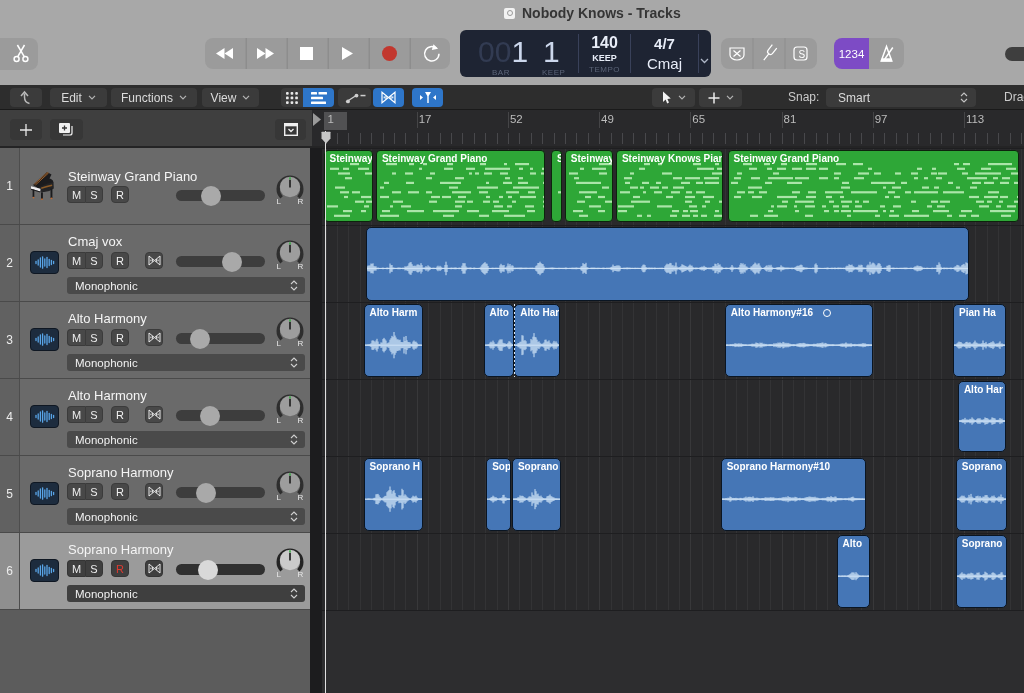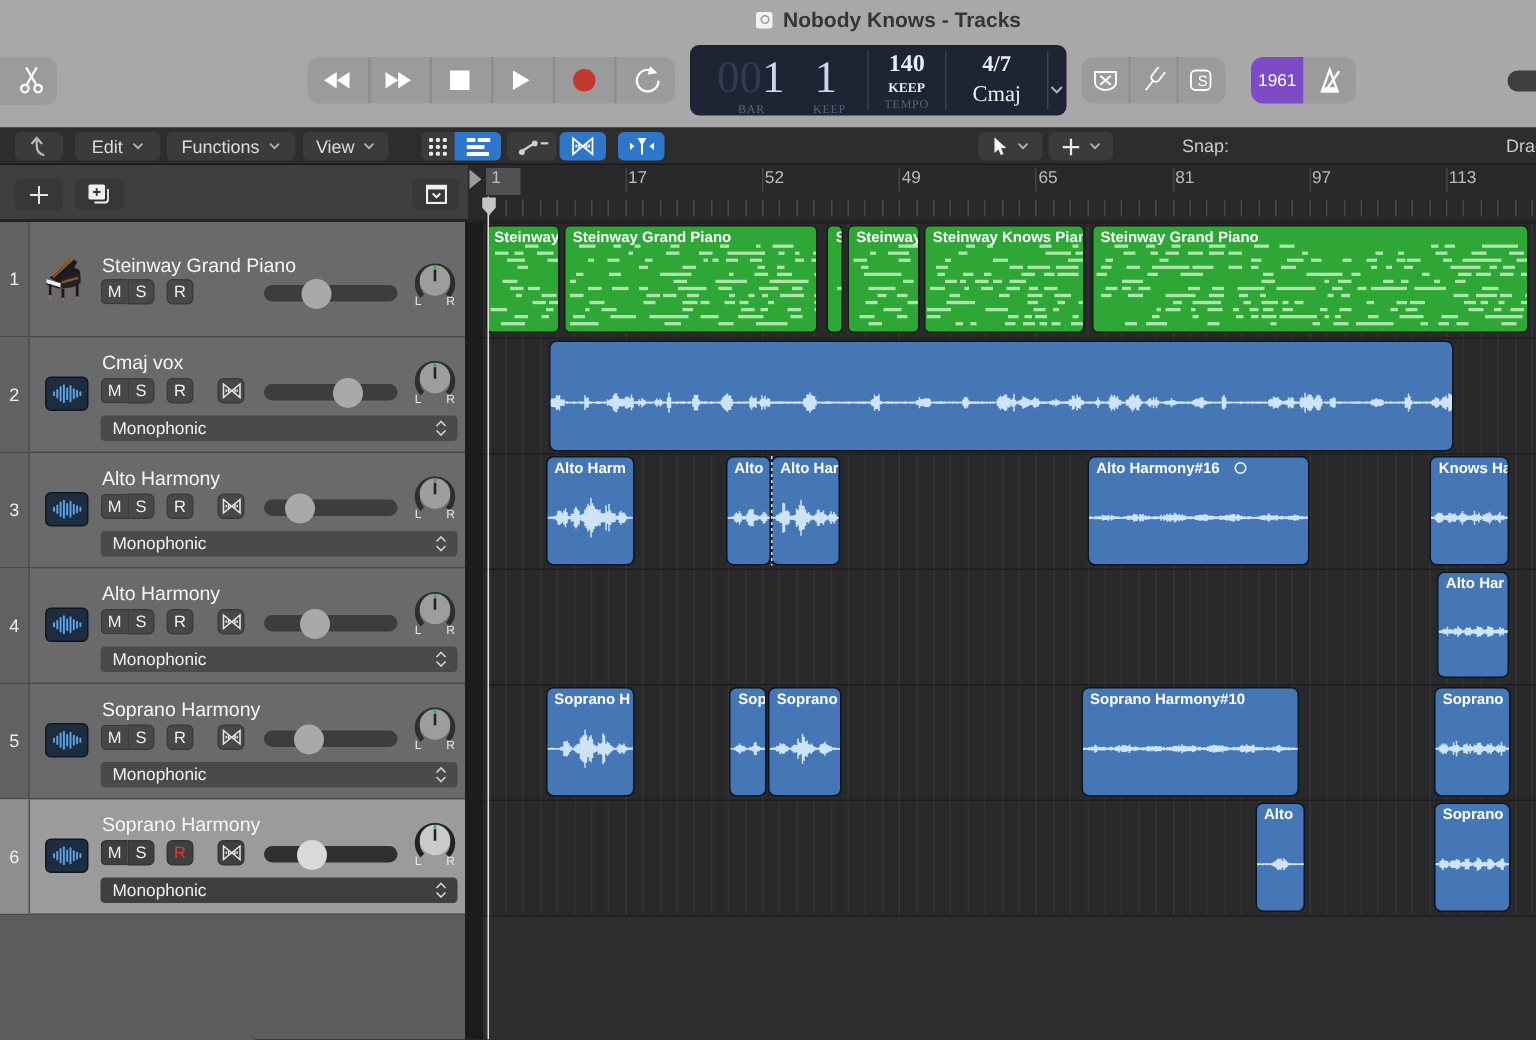--- a/index.html
+++ b/index.html
@@ -1,20 +1,20 @@
 <!DOCTYPE html>
 <html><head><meta charset="utf-8"><style>
 * { margin:0; padding:0; box-sizing:border-box; }
 body { width:1024px; height:693px; font-family:"Liberation Sans", sans-serif; overflow:hidden; background:#2d2d2f; position:relative; }
 
 #topbar { position:absolute; left:0; top:0; width:1024px; height:85px; background:#a8a8a8; }
 #title { position:absolute; left:504px; top:5px; font-size:14px; font-weight:bold; color:#353535; white-space:nowrap; }
 .tbtn { position:absolute; background:#9b9b9b; }
 
-#lcd { position:absolute; left:460px; top:30px; width:251px; height:47px; background:#1e2433; border-radius:6px; color:#e8edf8;font-family:Liberation Serif, serif; }
+#lcd { position:absolute; left:460px; top:30px; width:251px; height:47px; background:#1e2433; border-radius:6px; color:#e8edf8; }
 
 #menurow { position:absolute; left:0; top:85px; width:1024px; height:25px; background:#2d2d2d; border-bottom:1px solid #1a1a1a; }
 .pill { position:absolute; top:3px; height:19px; background:#3b3b3b; border-radius:4px; color:#dcdcdc; font-size:12px; display:flex; align-items:center; justify-content:center; }
 .bluebtn { background:#2e76c9 !important; }
 .chev { margin-left:6px; display:inline-flex; }
 
 #row4 { position:absolute; left:0; top:110px; width:1024px; height:38px; background:#3f3f3f; }
 #ruler { position:absolute; left:312px; top:0px; width:712px; height:36px; background:#29292b; }
 .barnum { position:absolute; top:3px; font-size:11.5px; color:#bcbcbc; }
 
@@ -114,21 +114,21 @@
         <path d="M12.5 12.5 l7 6 M19.5 12.5 l-7 6"></path>
         <g transform="rotate(38 48 15.5)">
             <path d="M45.2 6.5 V13.3 Q45.2 15.9 48 15.9 Q50.8 15.9 50.8 13.3 V6.5 M48 15.9 V24"></path>
           </g>
         <rect x="73" y="9" width="13" height="13" rx="3"></rect>
       </g>
       <text x="77.5" y="19.5" font-size="10" fill="#ffffff">S</text>
     </svg>
   </div>
 
-  <div style="position:absolute;left:834px;top:38px;width:35px;height:31px;background:#7d4bc5;border-radius:8px 0 0 8px;color:#fff;font-size:11.5px;display:flex;align-items:center;justify-content:center">1961</div>
+  <div style="position:absolute;left:834px;top:38px;width:35px;height:31px;background:#7d4bc5;border-radius:8px 0 0 8px;color:#fff;font-size:11.5px;display:flex;align-items:center;justify-content:center">1234</div>
   <div class="tbtn" style="left:869px;top:38px;width:35px;height:31px;border-radius:0 8px 8px 0">
     <svg width="35" height="31" viewBox="0 0 35 31">
       <path d="M17.5 8.5 L12.2 23 L22.8 23 Z" fill="none" stroke="#ffffff" stroke-width="1.5"></path>
       <path d="M12.9 20.2 L22.1 20.2 L23.2 23.4 L11.8 23.4 Z" fill="#ffffff"></path>
       <path d="M15.8 21 L23.8 9.5" stroke="#ffffff" stroke-width="1.5"></path>
     </svg>
   </div>
   <div style="position:absolute;left:1005px;top:47px;width:26px;height:14px;background:#3e3e3e;border-radius:7px"></div>
 </div>
 
@@ -226,20 +226,26 @@
           <path d="M6 0.5 V11.5 M0.5 6 H11.5"></path>
         </g>
       </svg>
       <span class="chev">
         <svg width="8" height="5" viewBox="0 0 8 5">
           <path d="M1 0.8 L4 3.8 L7 0.8" fill="none" stroke="#b4b4b4" stroke-width="1.2"></path>
         </svg>
       </span>
     </div>
   <div style="position:absolute;left:788px;top:5px;font-size:12px;color:#cbcbcb">Snap:</div>
+  <div class="pill" style="left:826px;width:150px;justify-content:flex-start;padding-left:12px">Smart<span style="position:absolute;right:8px;top:4px"><svg width="8" height="11" viewBox="0 0 8 11">
+          <g fill="none" stroke="#c4c4c4" stroke-width="1.1">
+            <path d="M1 4 L4 1 L7 4"></path>
+            <path d="M1 7 L4 10 L7 7"></path>
+          </g>
+        </svg></span></div>
   <div style="position:absolute;left:1004px;top:5px;font-size:12px;color:#cbcbcb">Drag:</div>
 </div>
 
 <div id="row4">
   <div class="pill" style="left:10px;top:9px;width:32px;height:21px;background:#373737">
       <svg width="12" height="12" viewBox="0 0 12 12">
         <path d="M6 0 V12 M0 6 H12" stroke="#e8e8e8" stroke-width="1.3"></path>
       </svg>
     </div>
   <div class="pill" style="left:50px;top:9px;width:33px;height:21px;background:#373737">
@@ -1108,21 +1114,21 @@
       </svg>
     </div>
     <div class="region blue" style="left:724.8px;top:304.0px;width:148.3px;height:73.0px">
       <div class="rlabel">Alto Harmony#16<span class="loopdot"></span></div>
       <svg width="148" height="73" style="position:absolute;left:0;top:0">
         <path d="M0 40.2H148" stroke="#cfe3f6" stroke-width="1"></path>
         <path d="M0 39.5V40.8M1 39.4V40.9M2 39.4V40.9M3 39.8V40.5M4 39.2V41.1M5 39.2V41.1M6 39.3V41.0M7 38.9V41.4M8 39.3V41.0M9 38.2V42.1M10 38.7V41.6M11 38.6V41.7M12 38.8V41.5M13 38.2V42.1M14 39.1V41.2M15 38.3V42.0M16 38.9V41.4M17 39.1V41.2M18 39.4V40.9M19 39.3V41.0M20 39.3V41.0M21 39.6V40.7M22 39.7V40.6M23 39.4V40.9M24 39.4V40.9M25 39.2V41.1M26 38.7V41.6M27 38.8V41.5M28 38.9V41.4M29 38.7V41.6M30 37.5V42.8M31 37.9V42.4M32 38.0V42.3M33 39.1V41.2M34 37.6V42.7M35 38.1V42.2M36 37.7V42.6M37 38.9V41.4M38 38.6V41.7M39 39.1V41.2M40 38.9V41.4M41 39.4V40.9M42 39.6V40.7M43 39.2V41.1M44 39.2V41.1M45 39.2V41.1M46 39.3V41.0M47 39.4V40.9M48 38.2V42.1M49 39.3V41.0M50 38.1V42.2M51 38.7V41.6M52 37.5V42.8M53 38.1V42.2M54 37.4V42.9M55 38.1V42.2M56 38.4V41.9M57 36.9V43.4M58 37.4V42.9M59 38.4V41.9M60 37.8V42.5M61 38.5V41.8M62 37.9V42.4M63 38.5V41.8M64 38.7V41.6M65 39.1V41.2M66 39.4V40.9M67 39.1V41.2M68 39.1V41.2M69 39.4V40.9M70 39.5V40.8M71 38.7V41.6M72 38.7V41.6M73 38.3V42.0M74 38.1V42.2M75 38.1V42.2M76 38.4V41.9M77 37.9V42.4M78 37.9V42.4M79 38.3V42.0M80 38.9V41.4M81 38.8V41.5M82 38.9V41.4M83 39.0V41.3M84 39.4V40.9M85 39.2V41.1M86 39.4V40.9M87 39.0V41.3M88 38.7V41.6M89 39.0V41.3M90 38.8V41.5M91 38.6V41.7M92 38.2V42.1M93 38.7V41.6M94 38.0V42.3M95 38.2V42.1M96 37.6V42.7M97 37.6V42.7M98 38.9V41.4M99 37.9V42.4M100 38.1V42.2M101 38.9V41.4M102 38.9V41.4M103 39.3V41.0M104 39.2V41.1M105 39.5V40.8M106 39.2V41.1M107 39.2V41.1M108 39.4V40.9M109 39.7V40.6M110 39.6V40.7M111 39.5V40.8M112 39.5V40.8M113 39.3V41.0M114 39.2V41.1M115 38.6V41.7M116 38.7V41.6M117 38.3V42.0M118 39.0V41.3M119 38.2V42.1M120 37.4V42.9M121 38.4V41.9M122 38.8V41.5M123 38.5V41.8M124 38.9V41.4M125 38.2V42.1M126 38.9V41.4M127 39.3V41.0M128 39.0V41.3M129 38.9V41.4M130 39.4V40.9M131 39.1V41.2M132 39.3V41.0M133 38.8V41.5M134 39.0V41.3M135 38.7V41.6M136 38.8V41.5M137 38.0V42.3M138 38.7V41.6M139 38.3V42.0M140 38.9V41.4M141 39.3V41.0M142 39.0V41.3M143 39.3V41.0M144 39.3V41.0M145 39.4V40.9M146 39.4V40.9M147 39.6V40.7" stroke="#cfe3f6" stroke-width="1"></path>
       </svg>
     </div>
     <div class="region blue" style="left:953.1px;top:304.0px;width:53.1px;height:73.0px">
-      <div class="rlabel">Knows Ha</div>
+      <div class="rlabel">Pian Ha</div>
       <svg width="53" height="73" style="position:absolute;left:0;top:0">
         <path d="M0 40.2H53" stroke="#cfe3f6" stroke-width="1"></path>
         <path d="M0 39.4V40.9M1 39.5V40.8M2 39.4V40.9M3 38.4V41.9M4 37.5V42.8M5 36.6V43.7M6 37.2V43.1M7 37.0V43.3M8 38.2V42.1M9 38.9V41.4M10 38.6V41.7M11 38.3V42.0M12 37.0V43.3M13 36.8V43.5M14 37.8V42.5M15 37.5V42.8M16 37.3V43.0M17 38.5V41.8M18 38.9V41.4M19 38.3V42.0M20 37.2V43.1M21 35.6V44.7M22 37.5V42.8M23 37.8V42.5M24 38.7V41.6M25 38.6V41.7M26 38.8V41.5M27 38.6V41.7M28 38.2V42.1M29 35.5V44.8M30 38.0V42.3M31 38.2V42.1M32 36.9V43.4M33 38.7V41.6M34 39.2V41.1M35 38.0V42.3M36 38.0V42.3M37 37.2V43.1M38 37.4V42.9M39 36.2V44.1M40 37.5V42.8M41 38.7V41.6M42 38.9V41.4M43 38.3V42.0M44 38.6V41.7M45 37.7V42.6M46 36.4V43.9M47 38.8V41.5M48 38.4V41.9M49 39.2V41.1M50 39.3V41.0M51 39.7V40.6M52 39.4V40.9" stroke="#cfe3f6" stroke-width="1"></path>
       </svg>
     </div>
     <div class="region blue" style="left:957.9px;top:381.4px;width:48.3px;height:71.0px">
       <div class="rlabel">Alto Har</div>
       <svg width="48" height="71" style="position:absolute;left:0;top:0">
         <path d="M0 39.1H48" stroke="#cfe3f6" stroke-width="1"></path>
         <path d="M0 38.6V39.5M1 38.3V39.8M2 38.1V40.0M3 37.7V40.4M4 37.2V40.9M5 37.5V40.6M6 35.9V42.2M7 37.7V40.4M8 37.4V40.7M9 37.9V40.2M10 37.6V40.5M11 36.8V41.3M12 37.2V40.9M13 35.4V42.7M14 36.6V41.5M15 37.4V40.7M16 38.2V39.9M17 38.2V39.9M18 37.0V41.1M19 36.2V41.9M20 36.7V41.4M21 36.2V41.9M22 37.5V40.6M23 37.8V40.3M24 37.6V40.5M25 37.2V40.9M26 35.4V42.7M27 36.0V42.1M28 36.0V42.1M29 36.7V41.4M30 37.6V40.5M31 37.8V40.3M32 37.3V40.8M33 35.4V42.7M34 35.8V42.3M35 36.2V41.9M36 36.4V41.7M37 37.8V40.3M38 38.0V40.1M39 37.8V40.3M40 37.7V40.4M41 36.0V42.1M42 37.2V40.9M43 36.6V41.5M44 38.0V40.1M45 38.1V40.0M46 38.2V39.9M47 38.6V39.5" stroke="#cfe3f6" stroke-width="1"></path>

